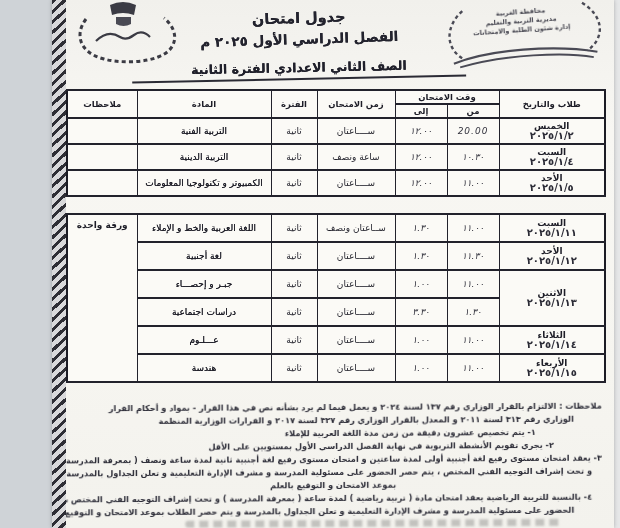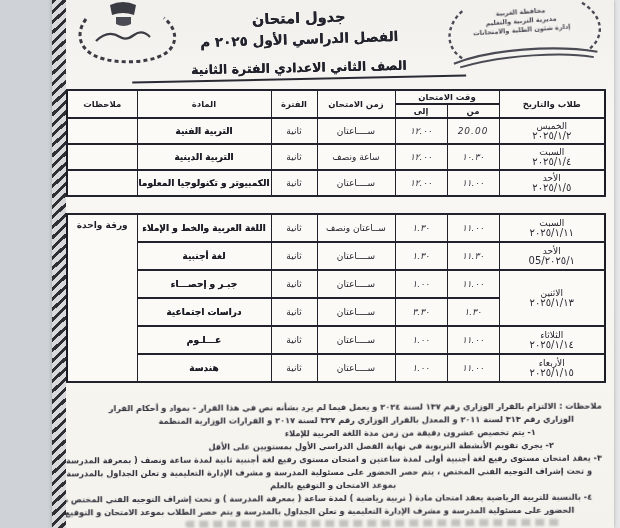--- a/index.html
+++ b/index.html
@@ -46,23 +46,23 @@
     color:#1e1e28;border:2.6px solid #1b1b24;background:#fbfaf6;
   }
   table.sched th,table.sched td{
     border-style:solid;border-color:#22222c;border-width:2.1px 1.4px;
     text-align:center;vertical-align:middle;padding:0 1px;
     overflow:hidden;white-space:nowrap;
   }
   table.sched th{font-size:8.5px;font-weight:bold;height:12px;line-height:11px;}
   table.sched td{font-size:9px;height:24px;}
   table.t2 td{height:26px;margin-top:48px;}
-  .cell-day{font-size:8.5px;font-weight:normal;line-height:10px;}
+  .cell-day{font-size:8.5px;font-weight:bold;line-height:10px;}
   .cell-day .date{font-size:10px;letter-spacing:.5px;color:#2a2a35;}
-  .cell-subject{font-weight:bold;text-shadow:0 0 .4px #1e1e28;}
+  .cell-subject{font-weight:normal;text-shadow:0 0 .4px #1e1e28;}
   .cell-duration{font-weight:normal;}
   .cell-time{font-size:8.5px;letter-spacing:1px;color:#33333e;font-style:italic;}
   .cell-period{font-weight:normal;}
   .notes-merged{vertical-align:top !important;font-size:7.5px;font-weight:bold;padding-top:5px !important;}
   table.t2{margin-top:16px;}
   
   .notes{
     position:absolute;top:401px;right:12px;left:12px;
     direction:rtl;text-align:right;
     font-size:8.2px;font-weight:bold;color:#2d2d38;line-height:13px;
@@ -199,21 +199,21 @@
           <td class="cell-time">١١.٠٠</td>
           <td class="cell-time">١.٣٠</td>
           <td class="cell-duration">ســاعتان ونصف</td>
           <td class="cell-period">ثانية</td>
           <td class="cell-subject">اللغة العربية والخط و الإملاء</td>
           <td class="notes-merged" rowspan="6">ورقة واحدة</td>
         </tr>
         <tr>
           <td class="cell-day">
             <div>الأحد</div>
-            <div class="date">٢٠٢٥/١/05</div>
+            <div class="date">٢٠٢٥/١/١٢</div>
           </td>
           <td class="cell-time">١١.٣٠</td>
           <td class="cell-time">١.٣٠</td>
           <td class="cell-duration">ســــاعتان</td>
           <td class="cell-period">ثانية</td>
           <td class="cell-subject">لغة أجنبية</td>
         </tr>
         <tr>
           <td class="cell-day" rowspan="2">
             <div>الاثنين</div>

